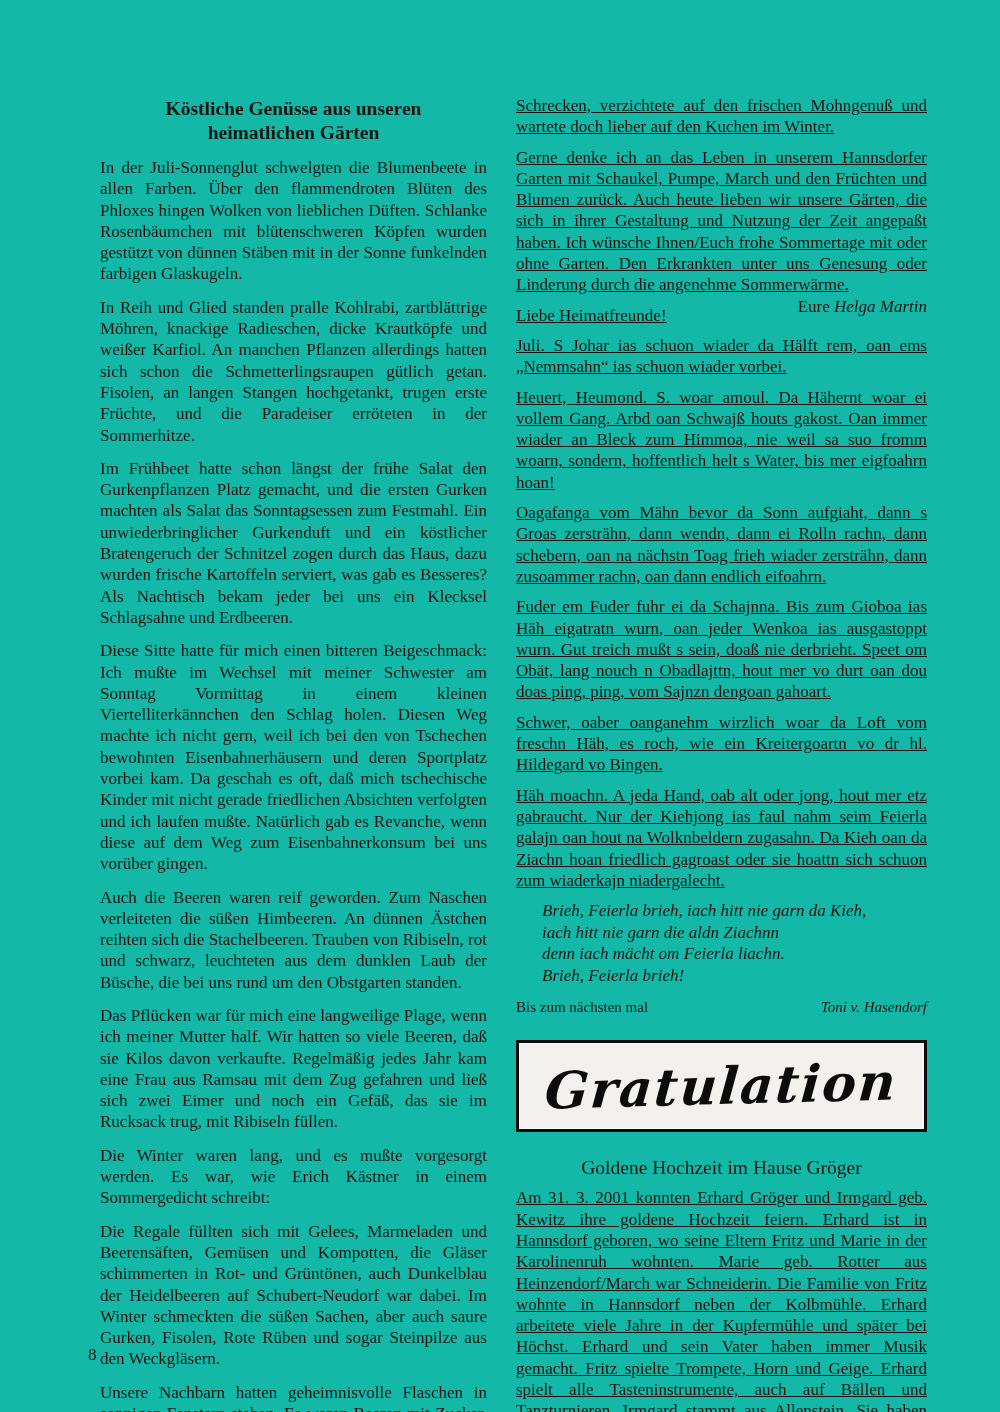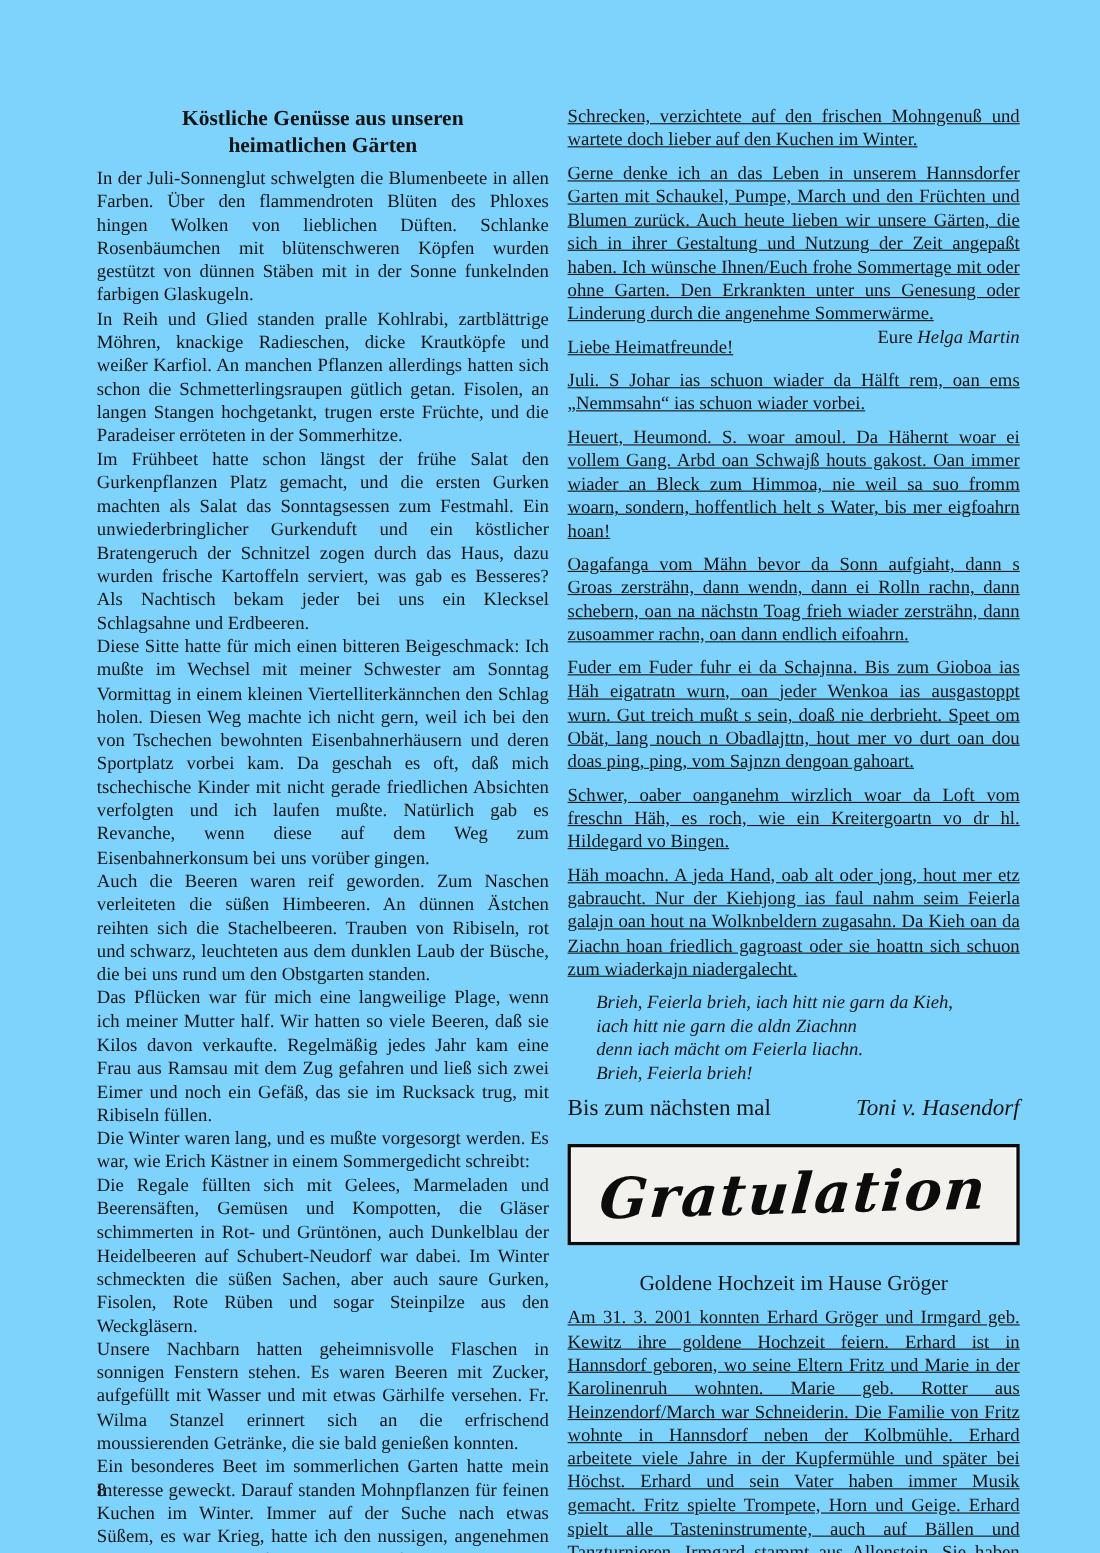--- a/index.html
+++ b/index.html
@@ -1,47 +1,47 @@
 <!DOCTYPE html>
 <html><head>
 <meta charset="utf-8">
 <style>
   html,body { margin:0; padding:0; background:#e8e8e8; }
   .page {
     position:relative;
     width:1000px; height:1412px;
     margin:0 auto;
-    background:#7dd3fc;
+    background:#14b8a6;
     color:#141414;
     font-family:"Liberation Serif", serif;
     overflow:hidden;
   }
   .col { position:absolute; width:411px; }
   .col-left  { left:88px;  top:97px; }
   .col-right { left:516px; top:95px; }
 
   .article-heading {
     font-size:19.5px; font-weight:bold; text-align:center;
     line-height:24px; margin:0 0 6px 0;
   }
   .body-text, .body-text p {
     font-size:17px; line-height:21.3px; text-align:justify;
   }
-  .col-left p { margin:0; }
+  .col-left p { margin:12px; }
   .col-right p { margin:0 0 9px 0;text-decoration:underline; }
 
   .quote-block { margin:5px 0 7px 0; font-style:italic; text-align:left; }
   .quote-block div { line-height:21.3px; font-size:17px; }
 
   .poem-block { margin:3px 0 11px 26px; font-style:italic; text-align:left; }
   .poem-block div { line-height:21.5px; font-size:17px; }
 
   .closing-row {
     display:flex; justify-content:space-between; align-items:baseline;
-    font-size:21px; line-height:21.3px; margin:2px 0 0 0;
+    font-size:15px; line-height:21.3px; margin:2px 0 0 0;
   }
   .closing-row .name { font-style:italic; }
 
   .sig { float:right; padding-left:10px; }
   .sig i { font-style:italic; }
 
   .grat-box {
     margin-top:22px;
     border:3px solid #0a0a0a;
     background:#f2f1ee;

